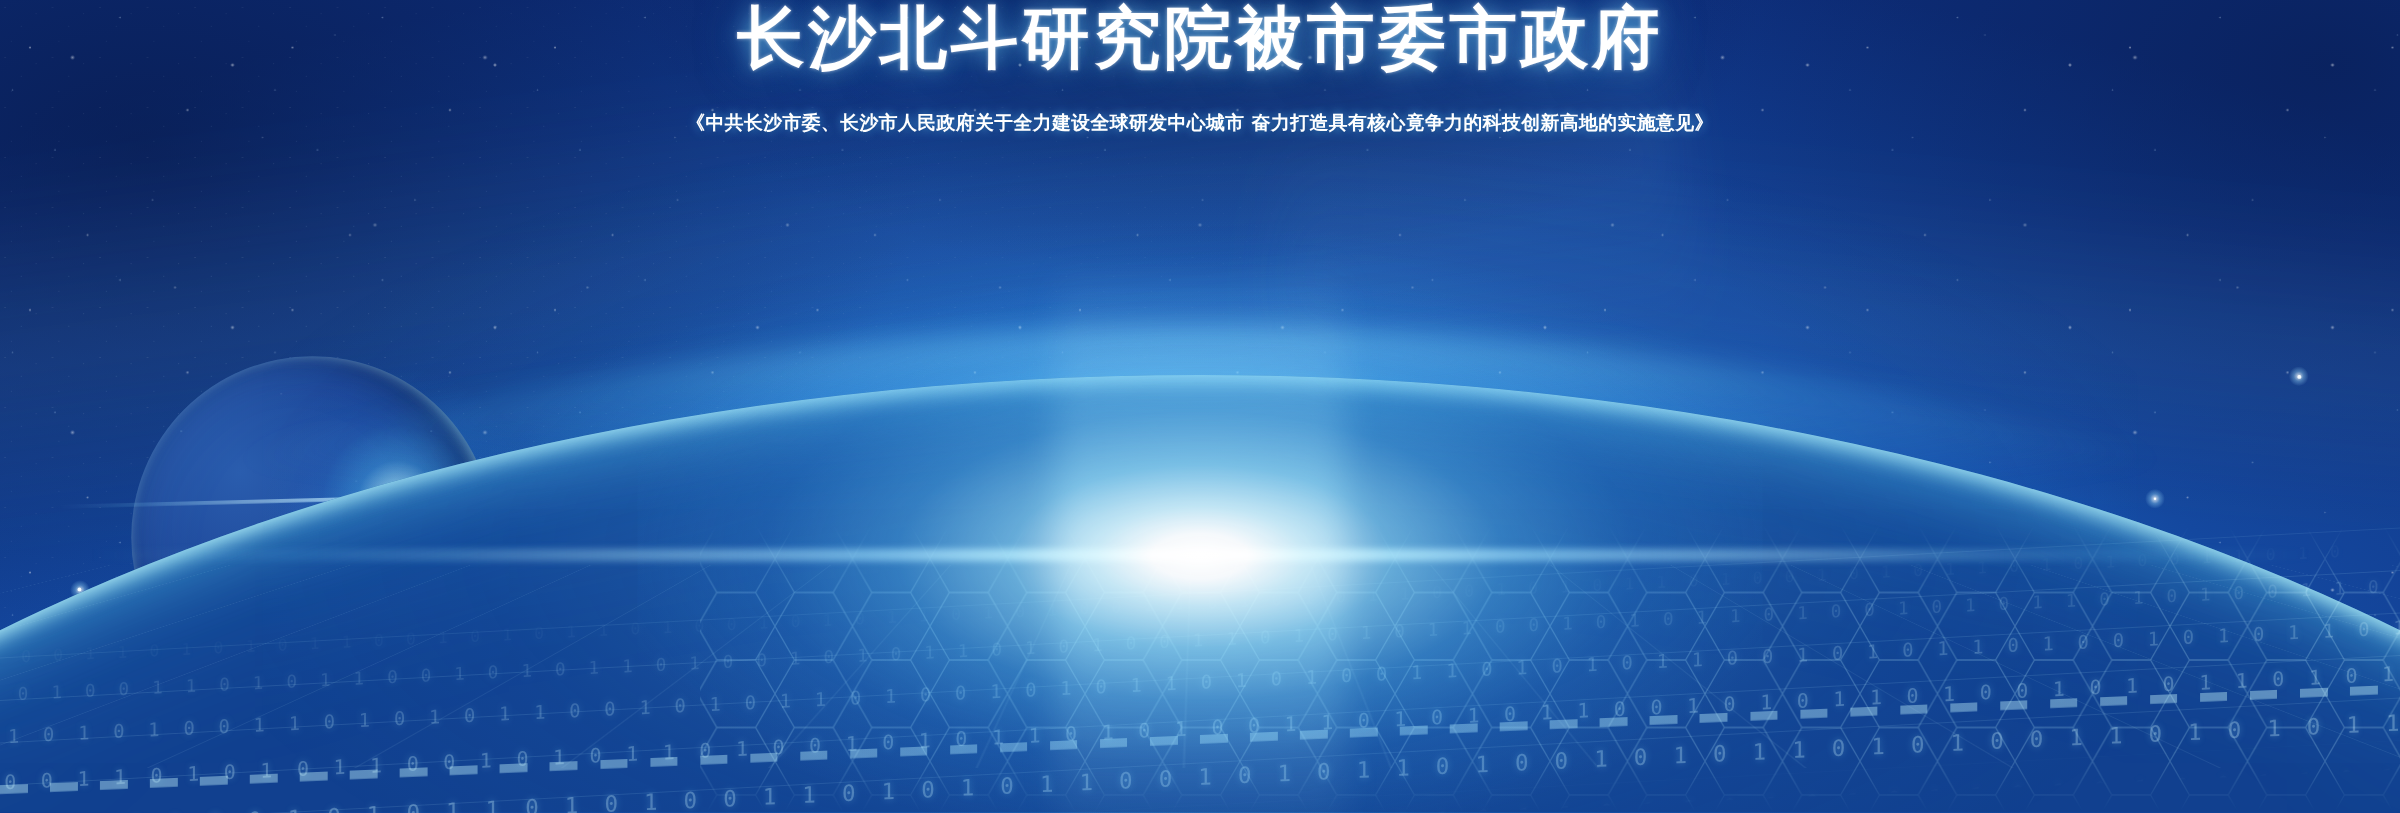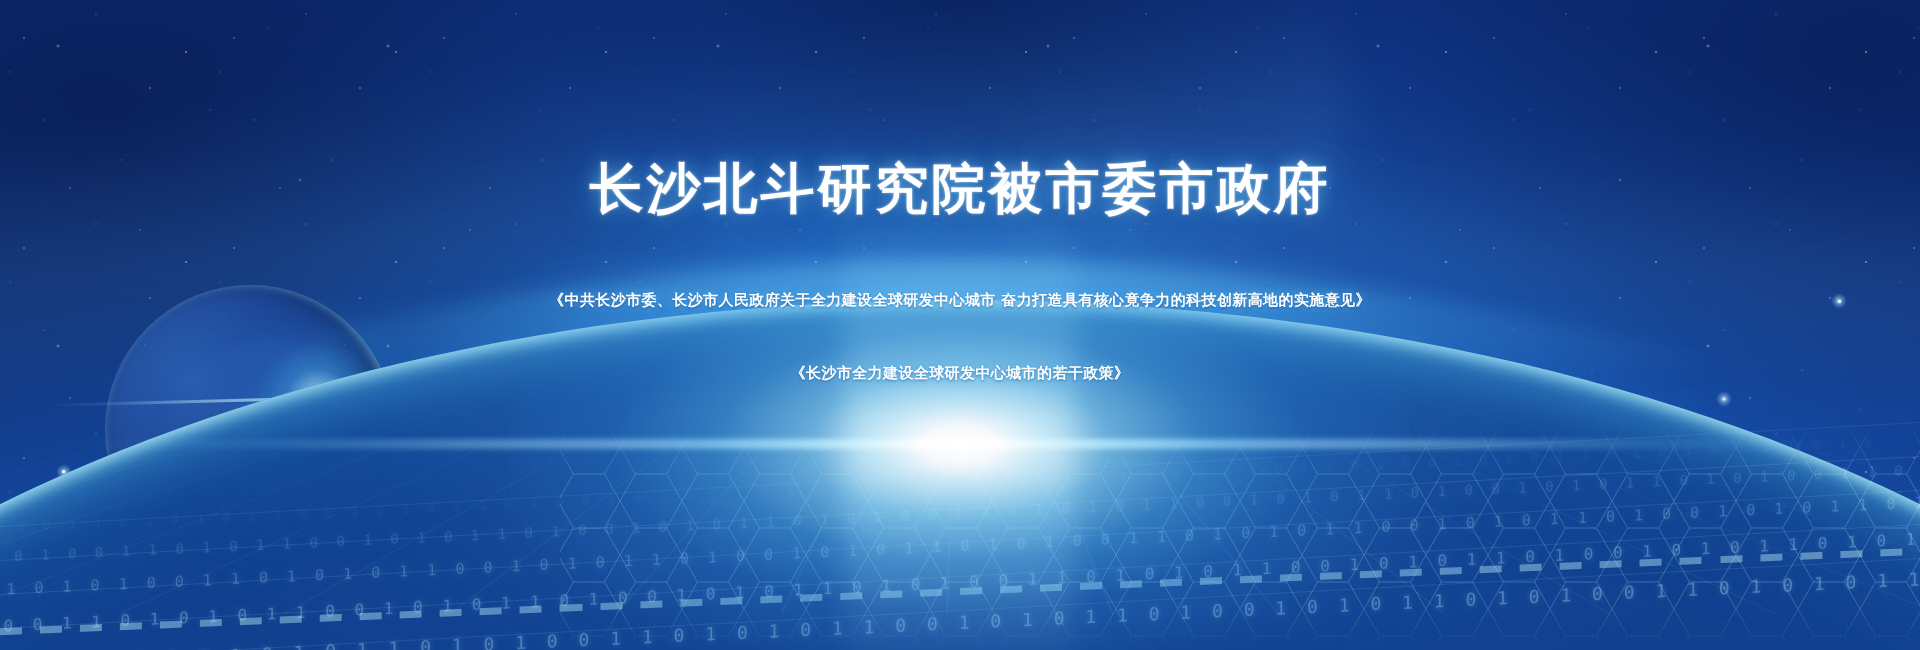--- a/index.html
+++ b/index.html
@@ -234,39 +234,38 @@
     position:absolute; right:-200px; top:140px; width:1100px; height:240px;
     transform:rotate(5deg);
     background:linear-gradient(to bottom, transparent, rgba(180,235,255,.06), transparent);
     filter:blur(24px); pointer-events:none;
   }
 
   
   .content{
     position:absolute; left:0; right:0; top:0; bottom:0;
     display:flex; flex-direction:column; align-items:center;
-    padding-top:158px; z-index:40;
+    z-index:40;
   }
   .title-line{
     font-size:54px; font-weight:bold; color:#ffffff;
     letter-spacing:3px; line-height:1.15;
     text-shadow:
       0 0 3px rgba(255,255,255,.55),
       0 0 16px rgba(120,210,255,.65),
       0 0 38px rgba(60,165,245,.50),
       0 3px 10px rgba(8,36,92,.55);
     white-space:nowrap;
   }
   .sub-wrap{ margin-top:22px; text-align:center; }
   .sub-line{
     font-size:15px; font-weight:bold; color:#ffffff;
     letter-spacing:.4px; line-height:1.95;
     text-shadow:0 0 8px rgba(90,190,250,.75), 0 1px 3px rgba(8,40,100,.55);
     white-space:nowrap;
-    margin-top:44px;
   }
 </style>
 </head>
 <body>
 
 <div id="banner">
 
   <div class="vignette"></div>
   <div class="starsA"></div>
   <div class="starsB"></div>
@@ -322,17 +321,16 @@
 
   <div class="burst-halo"></div>
   <div class="burst-ray-v"></div>
   <div class="burst-ray-h"></div>
   <div class="burst-core"></div>
 
   <div class="content">
     <div class="title-line">长沙北斗研究院被市委市政府</div>
     <div class="sub-wrap">
       <div class="sub-line">《中共长沙市委、长沙市人民政府关于全力建设全球研发中心城市 奋力打造具有核心竟争力的科技创新高地的实施意见》</div>
-      <div class="sub-line">《长沙市全力建设全球研发中心城市的若干政策》</div>
     </div>
   </div>
 
 </div>
 
 </body></html>

